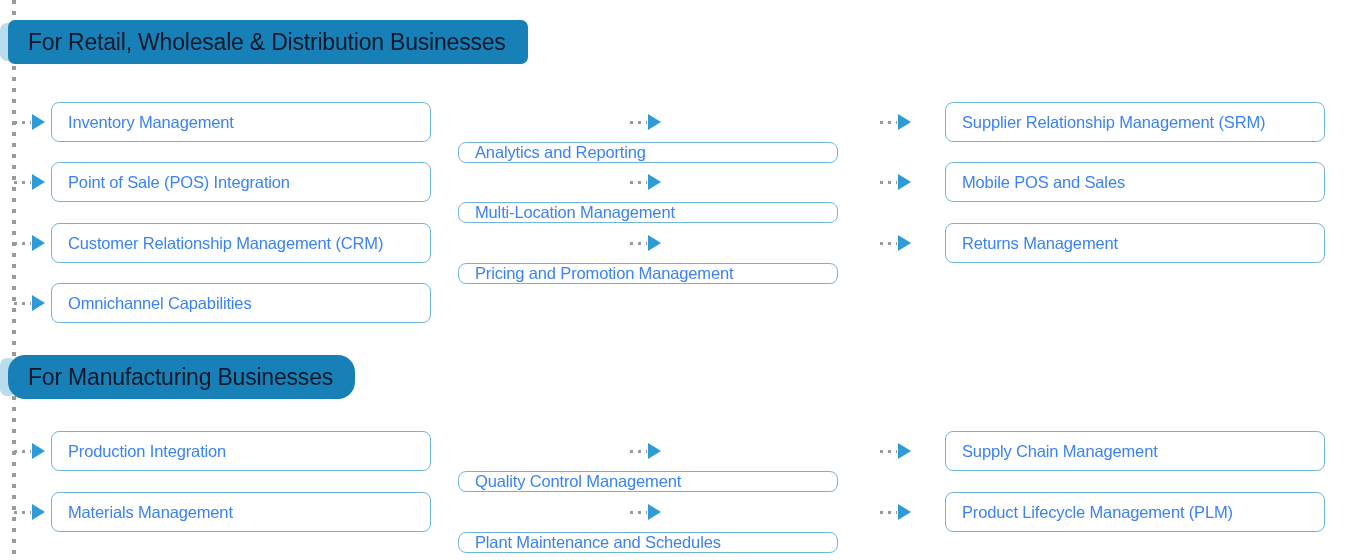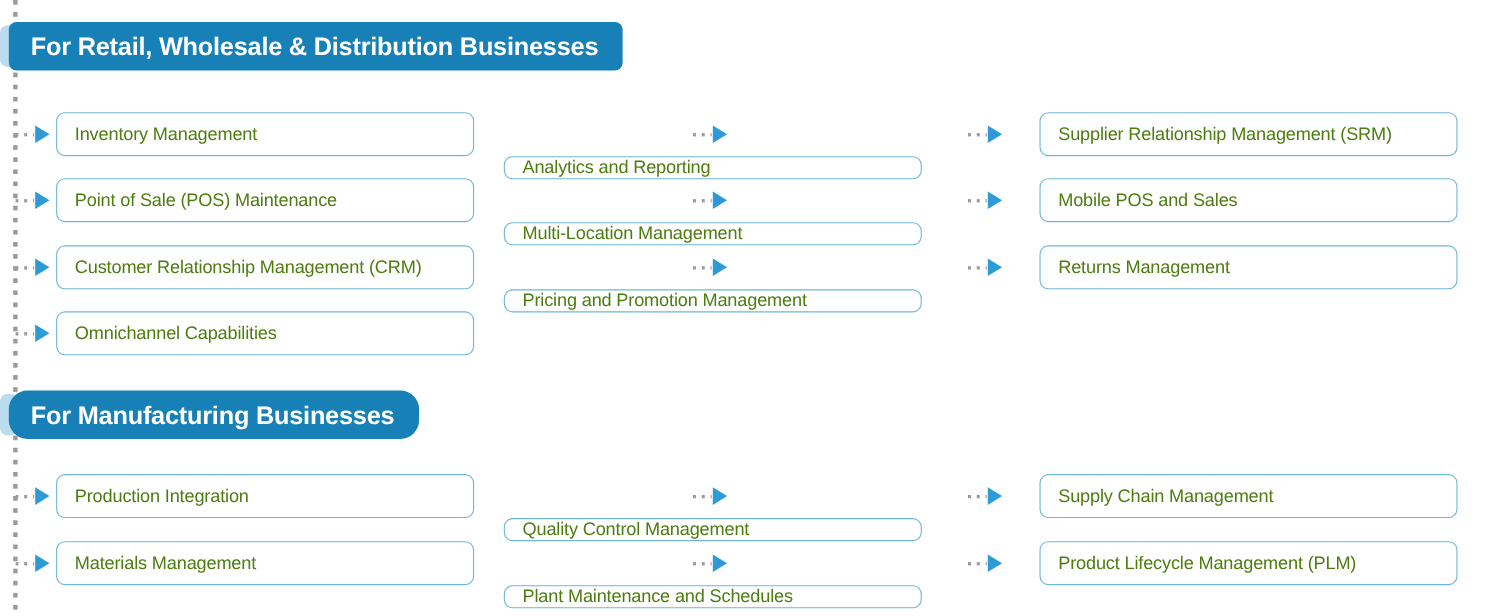--- a/index.html
+++ b/index.html
@@ -34,23 +34,23 @@
     height: 44px;
     display: flex;
     align-items: center;
     background: #1781B7;
     border-radius: 7px;
     padding: 0 22px 0 20px;
     box-sizing: border-box;
     z-index: 3;
   }
   .section-header .htext {
-    color: #ffffff;
+    color: #0f172a;
     font-size: 23px;
-    font-weight: bold;
+    font-weight: normal;
     letter-spacing: -0.2px;
     white-space: nowrap;
   }
   
   .header-nub {
     position: absolute;
     left: 0px;
     width: 16px;
     height: 38px;
     background: #B9DCEF;
@@ -102,21 +102,21 @@
     border: 1.6px solid #6FB7DA;
     border-radius: 8px;
     background: #ffffff;
     display: flex;
     align-items: center;
     padding-left: 16px;
     margin-left: 6px;
   }
   .box .label {
     font-size: 16.5px;
-    color: #4d7c0f;
+    color: #3b82f6;
     letter-spacing: -0.15px;
     white-space: nowrap;
   }
 
   
   .col0 { position: absolute; left: 14px; }
   .col1 { position: absolute; left: 452px; flex-direction: column; }
   .col2 { position: absolute; left: 880px; gap: 28px; }
 </style>
 </head>
@@ -159,21 +159,21 @@
   </div>
 </div>
 
 <div class="row" style="top:162px;">
   <div class="cell col0">
     <span class="connector">
         <span class="dots"></span>
         <span class="arrow"></span>
       </span>
     <span class="box">
-        <span class="label">Point of Sale (POS) Maintenance</span>
+        <span class="label">Point of Sale (POS) Integration</span>
       </span>
   </div>
   <div class="cell col1">
     <span class="connector">
         <span class="dots"></span>
         <span class="arrow"></span>
       </span>
     <span class="box">
         <span class="label">Multi-Location Management</span>
       </span>

